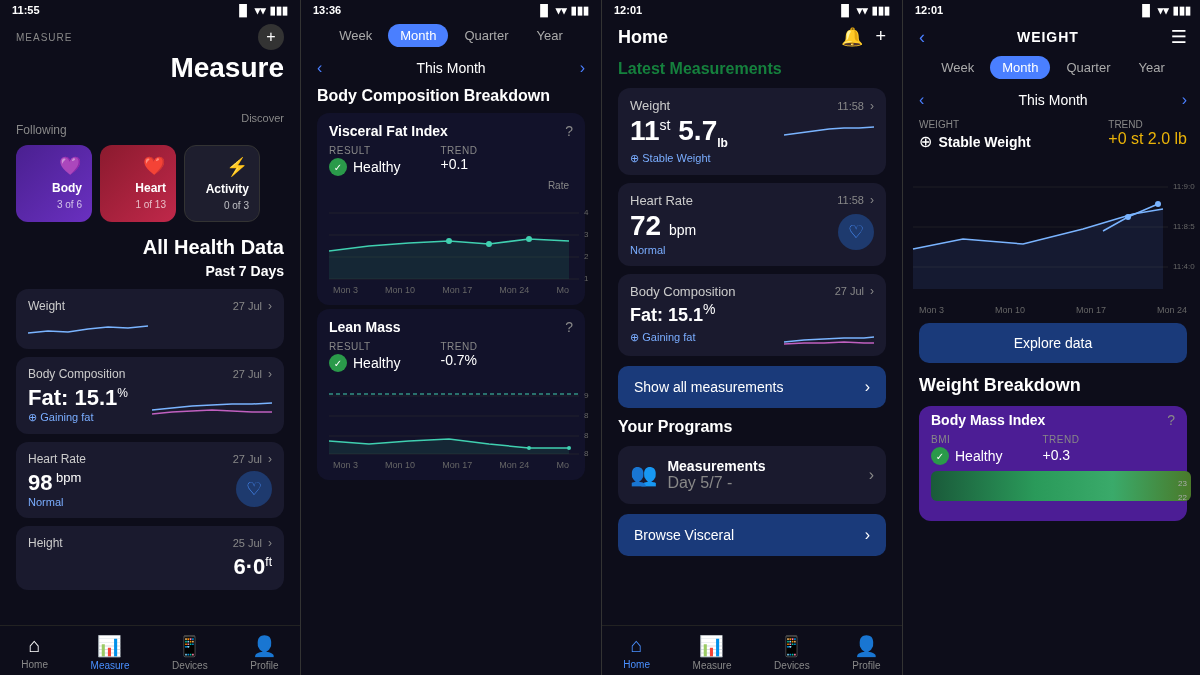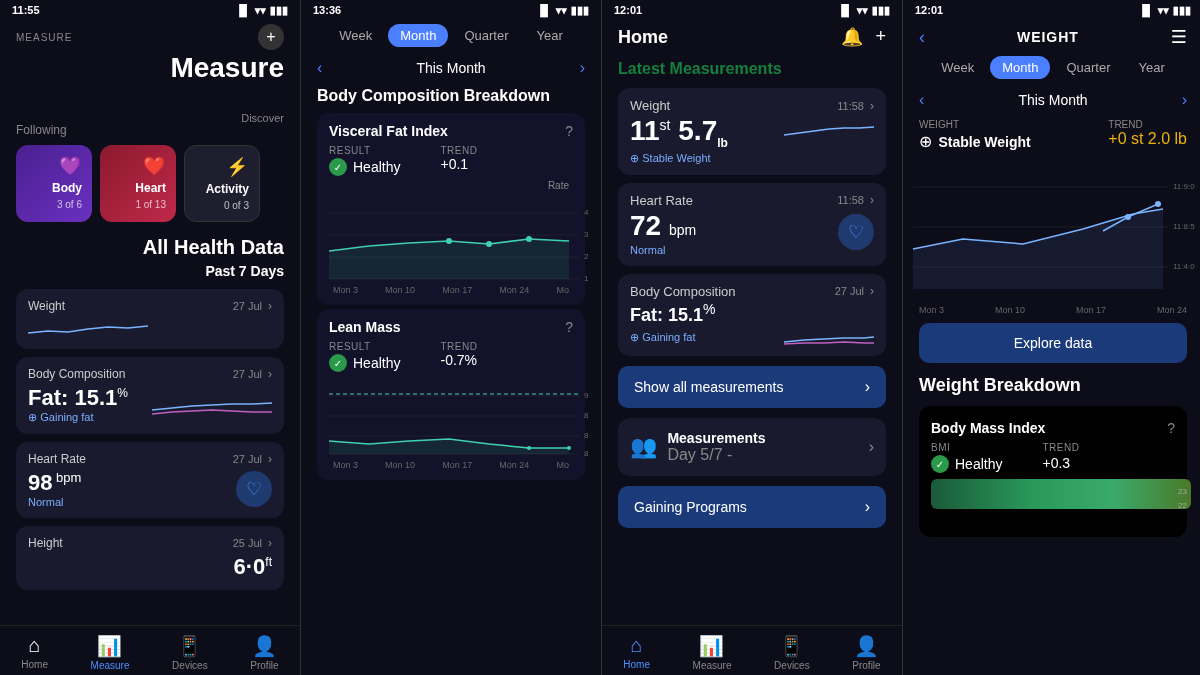--- a/index.html
+++ b/index.html
@@ -575,24 +575,24 @@
       font-weight: 500;
       color: #fff;
     }
     .p4-breakdown-title {
       font-size: 18px;
       font-weight: 700;
       color: #fff;
       padding: 4px 16px 6px;
     }
     .p4-bmi-card {
-      background: #000000;
+      background: #4c1d95;
       border-radius: 12px;
       margin: 4px 16px;
-      padding: 14px 12px;
+      padding: 6px 12px;
     }
     .p4-bmi-header {
       display: flex;
       justify-content: space-between;
       align-items: center;
     }
     .p4-bmi-name {
       font-size: 14px;
       font-weight: 600;
       color: #fff;
@@ -969,34 +969,35 @@
         </svg>
       </div>
     </div>
   </div>
 
   <div class="p3-show-btn">
     <span class="p3-show-btn-text">Show all measurements</span>
     <span style="color:#fff">›</span>
   </div>
 
+  <div class="p3-programs-title">Your Programs</div>
 
   <div class="p3-program-card">
     <div class="p3-program-info">
       <span class="p3-program-avatars">👥</span>
       <div>
         <div class="p3-program-name">Measurements</div>
         <div class="p3-program-sub">Day 5/7 -</div>
       </div>
     </div>
     <span style="color:#888">›</span>
   </div>
 
   <div class="p3-browse-btn">
-    <span class="p3-browse-text">Gaining Programs</span>
+    <span class="p3-browse-text">Browse Visceral</span>
     <span style="color:#fff">›</span>
   </div>
 
   <div class="bottom-nav">
     <div class="nav-item nav-active">
       <span class="nav-icon">⌂</span>
       <span class="nav-label">Home</span>
     </div>
     <div class="nav-item">
       <span class="nav-icon">📊</span>

